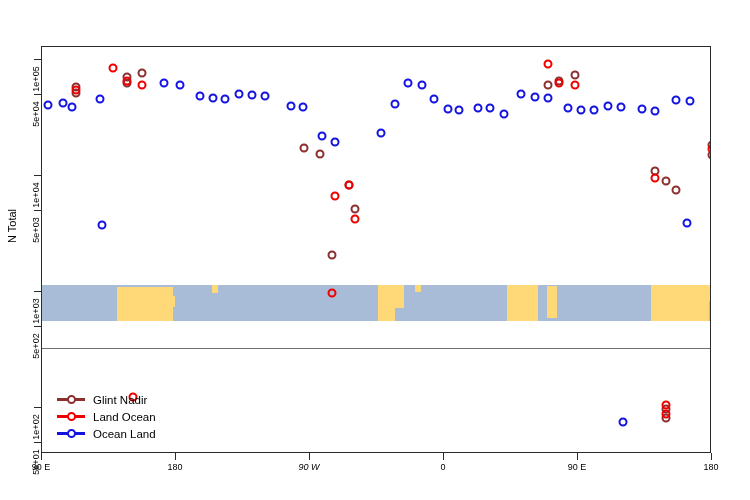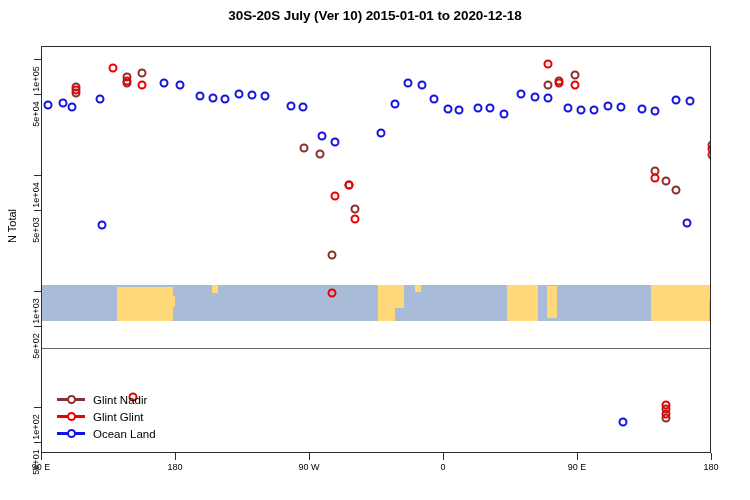--- a/index.html
+++ b/index.html
@@ -51,21 +51,20 @@
   .leg-sym .bar{position:absolute;top:4.2px;left:1px;width:28px;height:2.6px;}
   .leg-sym .ring{position:absolute;top:1px;left:10.5px;width:9px;height:9px;
                  border-radius:50%;box-sizing:border-box;background:#fff;}
   .leg-txt{font-size:11.5px;}
 </style>
 </head>
 <body>
 
 <div id="root">
 
-  <div id="chart-title">30S-20S July (Ver 10)   2015-01-01 to 2020-12-18</div>
 
   <div id="ylabel">N Total</div>
 
 
   <div id="y-axis">
       <div class="ytick-mark" style="top: 441.769px;"></div>
       <div class="ytick-label" style="top: 434.769px;">5e+01</div>
       <div class="ytick-mark" style="top: 406.882px;"></div>
       <div class="ytick-label" style="top: 399.882px;">1e+02</div>
       <div class="ytick-mark" style="top: 325.877px;"></div>
@@ -80,21 +79,21 @@
       <div class="ytick-label" style="top: 87.0922px;">5e+04</div>
       <div class="ytick-mark" style="top: 59.2051px;"></div>
       <div class="ytick-label" style="top: 52.2051px;">1e+05</div>
     </div>
   <div id="x-axis">
       <div class="xtick-mark" style="left: 41px;"></div>
       <div class="xtick-label" style="left: 41px;">90 E</div>
       <div class="xtick-mark" style="left: 175px;"></div>
       <div class="xtick-label" style="left: 175px;">180</div>
       <div class="xtick-mark" style="left: 309px;"></div>
-      <div class="xtick-label" style="left: 309px;">90 W</div>
+      <div class="xtick-label" style="left: 309px; font-style: italic;">90 W</div>
       <div class="xtick-mark" style="left: 443px;"></div>
       <div class="xtick-label" style="left: 443px;">0</div>
       <div class="xtick-mark" style="left: 577px;"></div>
       <div class="xtick-label" style="left: 577px;">90 E</div>
       <div class="xtick-mark" style="left: 711px;"></div>
       <div class="xtick-label" style="left: 711px;">180</div>
     </div>
 
   <div id="plot-frame">
     <div id="map-band" style="top: 237.955px; height: 36.2175px; background: rgb(168, 188, 216);">
@@ -197,21 +196,21 @@
             <span class="bar" style="background: rgb(139, 47, 47);"></span>
             <span class="ring" style="border: 2.5px solid rgb(139, 47, 47);"></span>
           </span>
           <span class="leg-txt">Glint Nadir</span>
         </div>
         <div class="leg-row">
           <span class="leg-sym">
             <span class="bar" style="background: rgb(238, 0, 0);"></span>
             <span class="ring" style="border: 2.5px solid rgb(238, 0, 0);"></span>
           </span>
-          <span class="leg-txt">Glint Glint</span>
+          <span class="leg-txt">Land Ocean</span>
         </div>
         <div class="leg-row">
           <span class="leg-sym">
             <span class="bar" style="background: rgb(20, 20, 224);"></span>
             <span class="ring" style="border: 2.5px solid rgb(20, 20, 224);"></span>
           </span>
           <span class="leg-txt">Ocean Land</span>
         </div>
       </div>
   </div>

